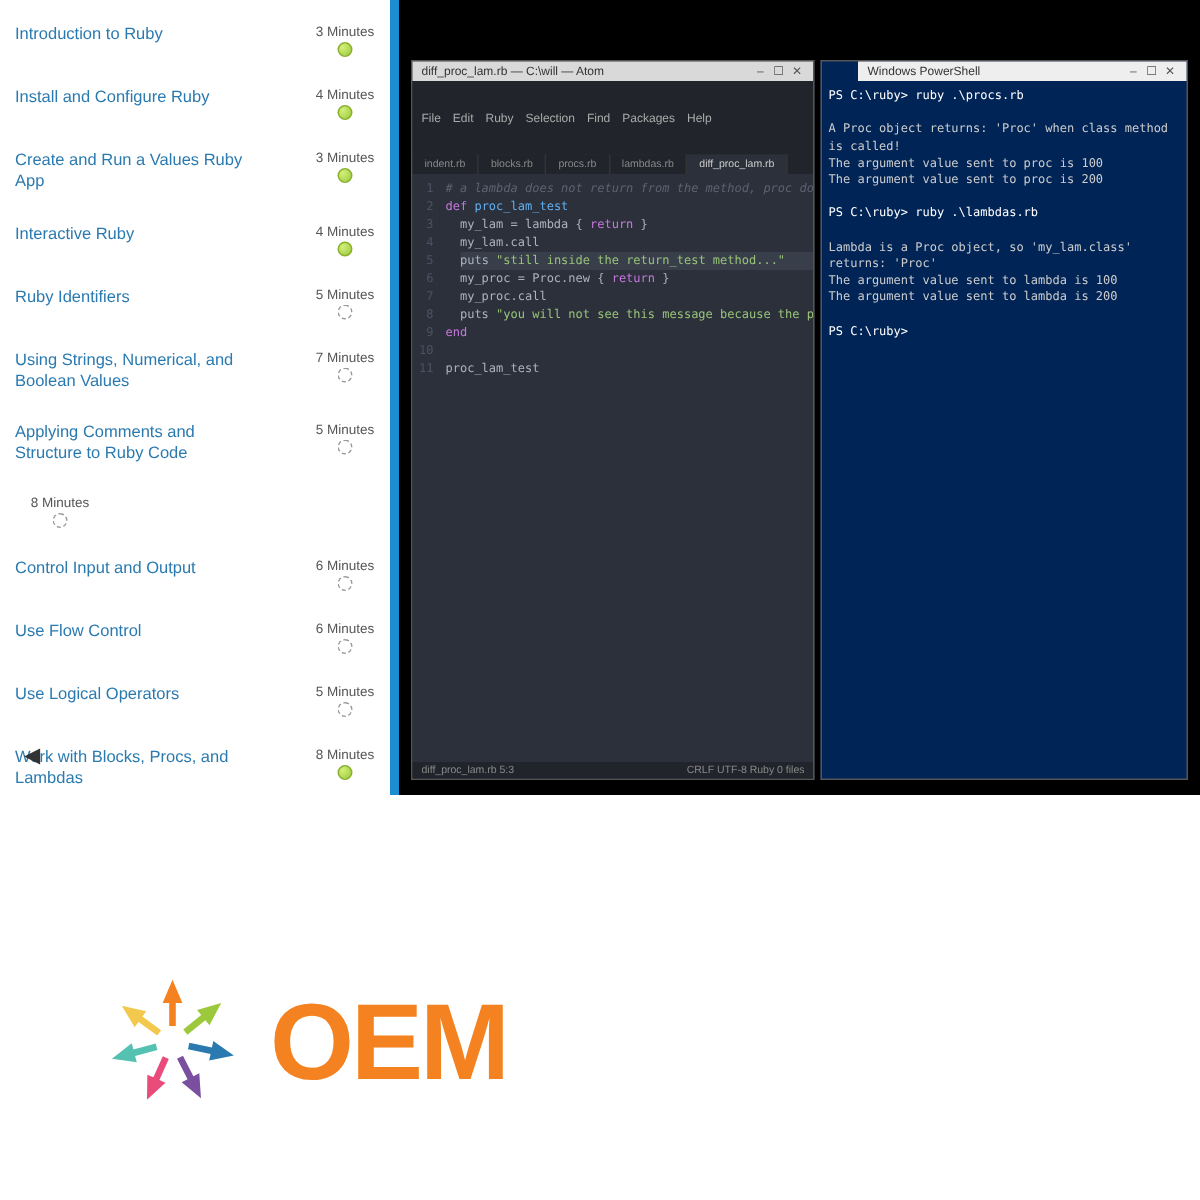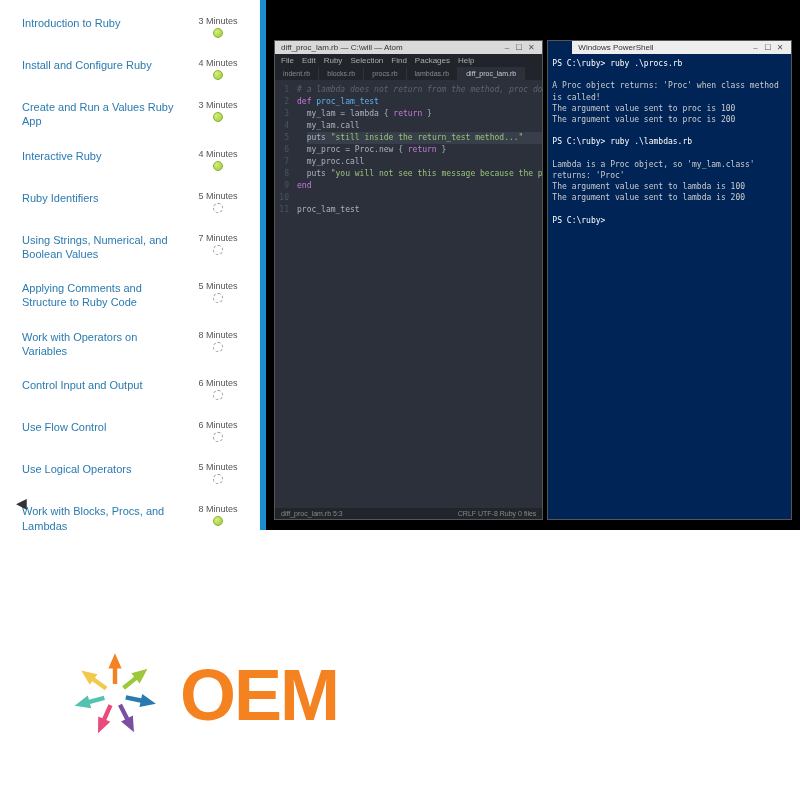--- a/index.html
+++ b/index.html
@@ -1,30 +1,30 @@
 <!DOCTYPE html>
 <html><head>
 <meta charset="utf-8">
 <style>
   * { box-sizing: border-box; margin: 0; padding: 0; }
   body { font-family: Arial, sans-serif; width: 800px; height: 800px; background: #fff; position: relative; overflow: hidden; }
   .top-section { display: flex; height: 530px; }
-  .sidebar { width: 260px; background: #fff; padding: 10px 12px; overflow-y: auto; }
+  .sidebar { width: 260px; background: #fff; padding: 10px 0; overflow-y: auto; }
   .lesson-row { display: flex; justify-content: space-between; align-items: flex-start; padding: 6px 0 14px 10px; }
   .lesson-title { color: #2a7ab0; font-size: 11px; max-width: 160px; line-height: 1.3; cursor: pointer; }
   .lesson-meta { display: flex; flex-direction: column; align-items: center; width: 60px; }
   .duration { font-size: 9px; color: #555; margin-bottom: 2px; }
   .status-dot { width: 10px; height: 10px; border-radius: 50%; background: radial-gradient(circle at 30% 30%, #d4f07a, #9cc93c); border: 1px solid #8ab02e; }
   .status-spinner { width: 10px; height: 10px; border: 1px dashed #999; border-radius: 50%; }
   .divider { width: 6px; background: #1a8ed0; }
   .main-area { flex: 1; background: #000; display: flex; position: relative; padding: 40px 8px 10px 8px; }
   .editor-window { width: 52%; background: #2b303b; border: 1px solid #555; display: flex; flex-direction: column; font-size: 8px; margin-right: 4px; }
   .editor-titlebar { background: #d9d9d9; color: #333; padding: 2px 6px; display: flex; justify-content: space-between; align-items: center; font-size: 8px; }
   .win-controls span { display: inline-block; width: 10px; text-align: center; color: #555; cursor: pointer; }
-  .editor-menu { background: #21252b; color: #aaa; padding: 2px 6px; font-size: 8px; display: flex; gap: 8px; }
+  .editor-menu { background: #21252b; color: #aaa; padding: 20px 6px; font-size: 8px; display: flex; gap: 8px; }
   .editor-menu span { cursor: pointer; }
   .editor-tabs { background: #21252b; display: flex; font-size: 7px; color: #888; }
   .editor-tab { padding: 3px 8px; border-right: 1px solid #333; cursor: pointer; }
   .editor-tab.active { background: #2b303b; color: #ccc; }
   .editor-body { flex: 1; display: flex; font-family: Consolas, monospace; font-size: 8px; line-height: 1.5; }
   .line-numbers { width: 18px; text-align: right; padding: 4px 4px 0 0; color: #4b5263; background: #2b303b; }
   .code-content { flex: 1; padding: 4px 4px 0 4px; color: #abb2bf; white-space: pre; overflow: hidden; }
   .kw { color: #c678dd; }
   .str { color: #98c379; }
   .com { color: #5c6370; font-style: italic; }
@@ -90,21 +90,20 @@
         </div>
       </div>
       <div class="lesson-row">
         <div class="lesson-title">Applying Comments and Structure to Ruby Code</div>
         <div class="lesson-meta">
           <div class="duration">5 Minutes</div>
           <div class="status-spinner"></div>
         </div>
       </div>
       <div class="lesson-row">
-        <div class="lesson-title">Work with Operators on Variables</div>
         <div class="lesson-meta">
           <div class="duration">8 Minutes</div>
           <div class="status-spinner"></div>
         </div>
       </div>
       <div class="lesson-row">
         <div class="lesson-title">Control Input and Output</div>
         <div class="lesson-meta">
           <div class="duration">6 Minutes</div>
           <div class="status-spinner"></div>

